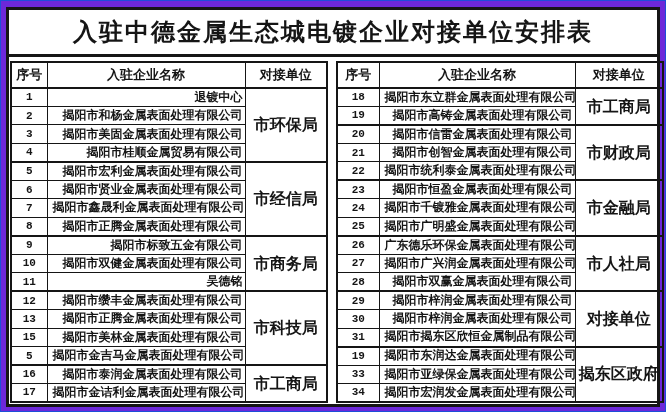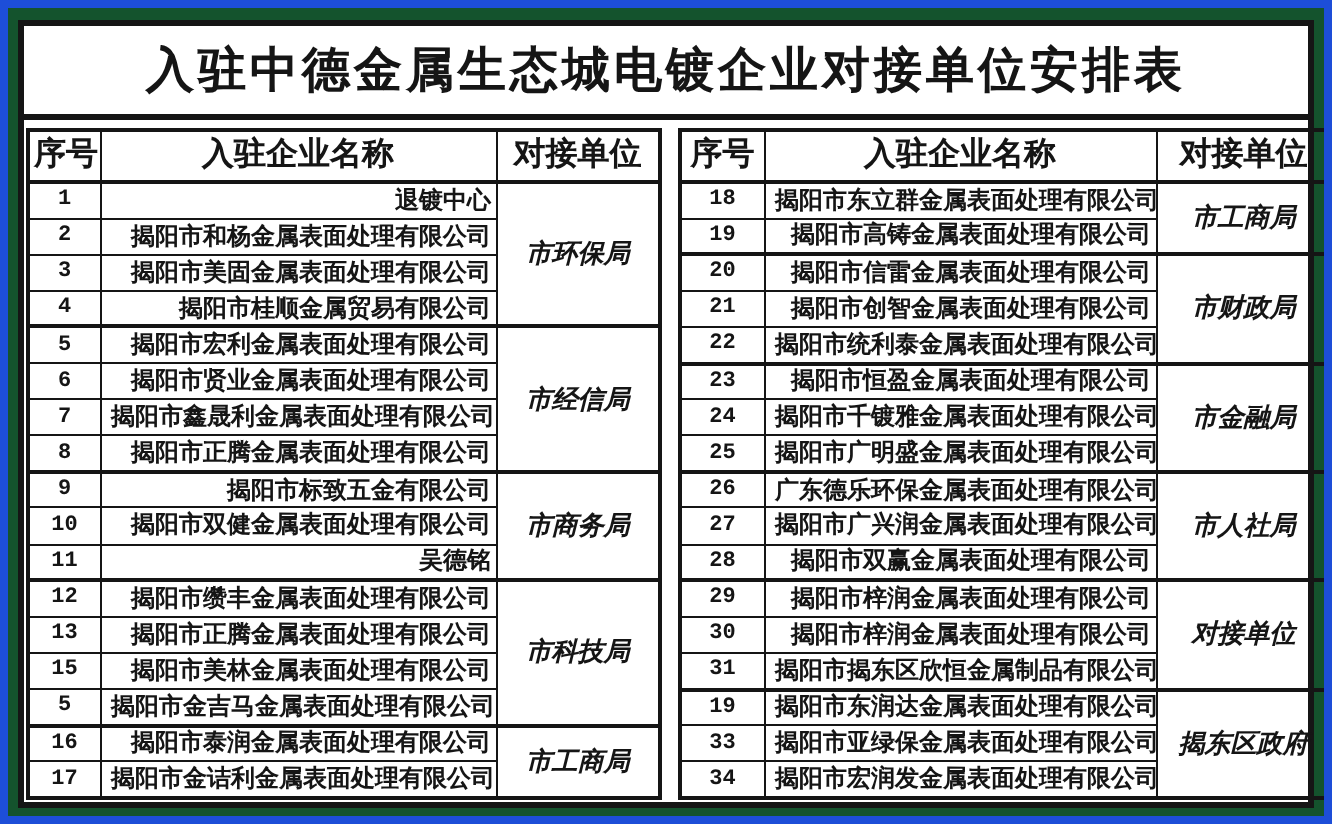--- a/index.html
+++ b/index.html
@@ -1,20 +1,20 @@
 <!DOCTYPE html>
 <html><head>
 <meta charset="utf-8">
 <style>
   html,body { margin:0; padding:0; background:#f6f6f4; }
   * { box-sizing:border-box; }
   .page {
-    position:relative; width:666px; height:412px; background:#14532d;
+    position:relative; width:666px; height:412px; background:#6d28d9;
     font-family:"Liberation Sans", sans-serif; color:#151515;
-    overflow:hidden; border:4px solid #1d4ed8;
+    overflow:hidden; border:1px solid #1d4ed8;
   }
   .frame {
     position:absolute; left:5px; top:6px; right:5px; bottom:4px;
     border:3px solid #151515; background:#fff;
     display:flex; flex-direction:column;
   }
   .title-bar {
     height:47px; flex:0 0 47px;
     border-bottom:3px solid #151515;
     display:flex; align-items:center; justify-content:center;
@@ -27,26 +27,26 @@
     border-collapse:collapse; table-layout:fixed; height:100%;
     font-size:12px; font-weight:bold;
   }
   table.left-tbl { width:316px; }
   table.right-tbl { width:326px; }
   th, td {
     border:1px solid #151515; padding:0 2px; overflow:hidden;
     white-space:nowrap; line-height:1.1;
   }
   table { border:2px solid #151515; }
-  th { height:26px; font-size:16px; font-weight:bold; text-align:center;margin-top:12px; }
+  th { height:26px; font-size:13px; font-weight:bold; text-align:center;margin-top:12px; }
   thead th { border-bottom:2px solid #151515; }
   td { height:18px; }
   td.seq { text-align:center; font-family:"Liberation Mono", monospace; font-size:11px; }
   td.name { text-align:right; padding-left:5px; }
-  td.unit { text-align:center; font-size:13px;font-style:italic; }
+  td.unit { text-align:center; font-size:16px; }
   tr.group-start td { border-top:2px solid #151515; }
 </style>
 </head>
 <body>
 
 <div class="page">
   <div class="frame">
 
     <div class="title-bar">入驻中德金属生态城电镀企业对接单位安排表</div>
 

